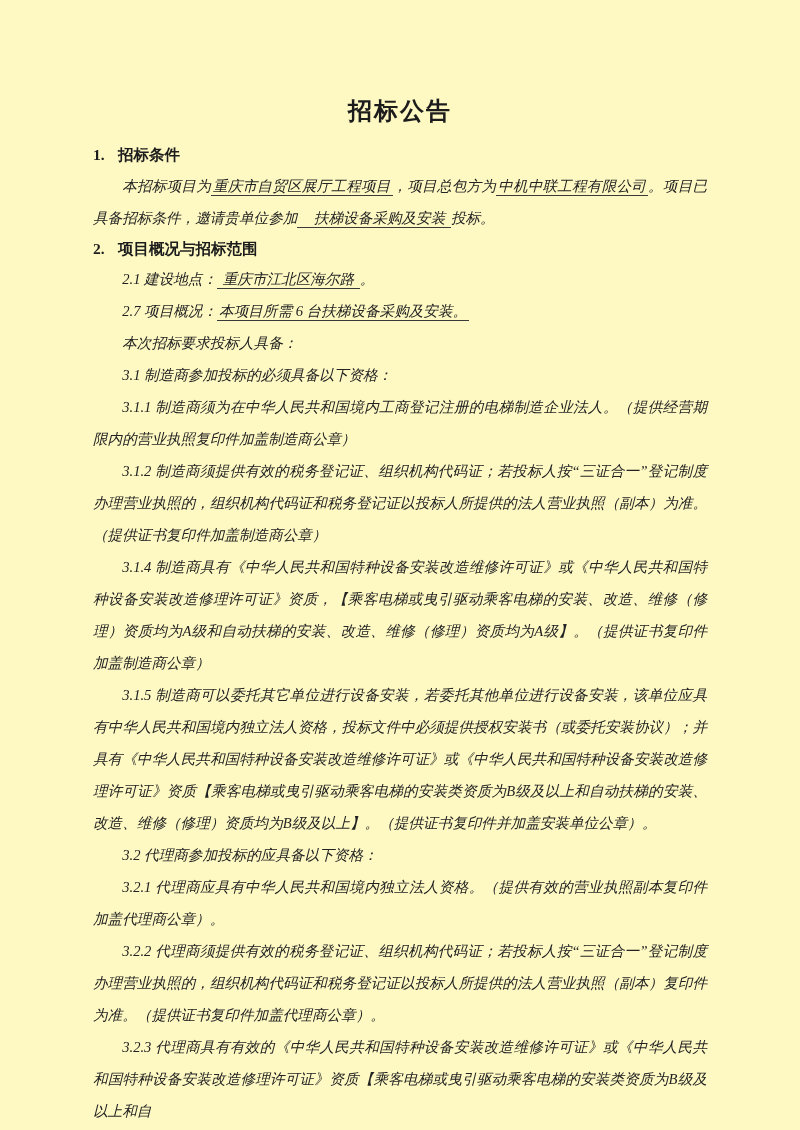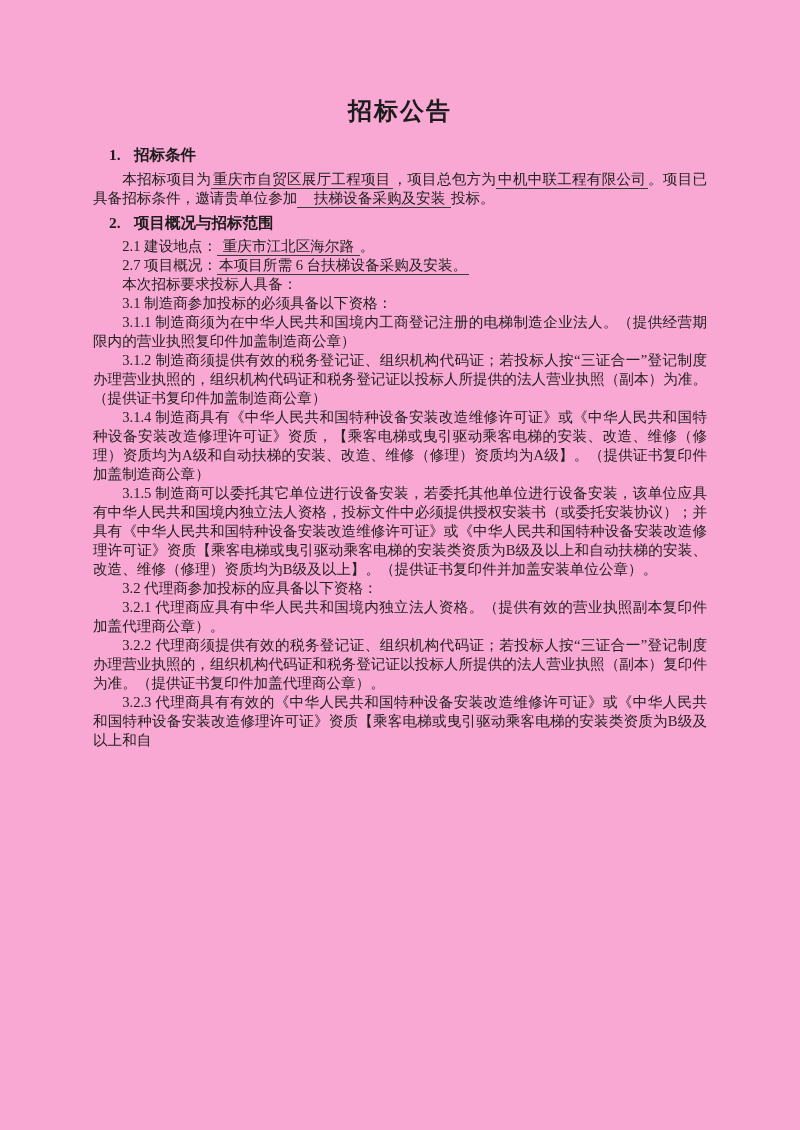--- a/index.html
+++ b/index.html
@@ -5,54 +5,55 @@
   html, body {
     margin: 0;
     padding: 0;
     background: #ffffff;
   }
   .page {
     position: relative;
     width: 800px;
     height: 1130px;
     box-sizing: border-box;
-    background: #f9a8d4;
+    background: #fef9c3;
     padding: 94px 93px 0 93px;
     overflow: hidden;
     color: #222222;
     font-family: "Liberation Serif", "DejaVu Serif", serif;
   }
   .doc-title {
     font-size: 24px;
     line-height: 34px;
     font-weight: bold;
     text-align: center;
     letter-spacing: 2px;
     margin: 0 0 13px 0;
     color: #1c1c1c;
   }
   .heading {
     font-size: 15.5px;
     line-height: 27.6px;
     font-weight: bold;
-    margin: 1px 16px;
+    margin: 1px 0;
     color: #1c1c1c;
   }
   .heading .num {
     display: inline-block;
     width: 25px;
   }
   p.body {
     font-size: 14.6px;
-    line-height: 19px;
+    line-height: 32px;
     margin: 0;
     text-align: justify;
     text-indent: 2em;
     word-break: break-all;
     color: #222222;
+    font-style: italic;
   }
   .u {
     border-bottom: 1px solid #3a3a3a;
     padding: 0 2px 1px 2px;
   }
 </style>
 </head>
 <body>
 
 <div class="page">

